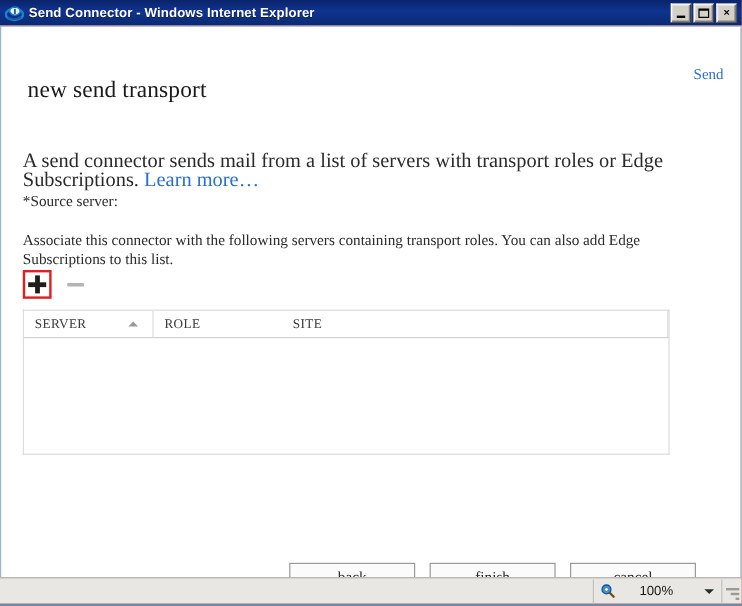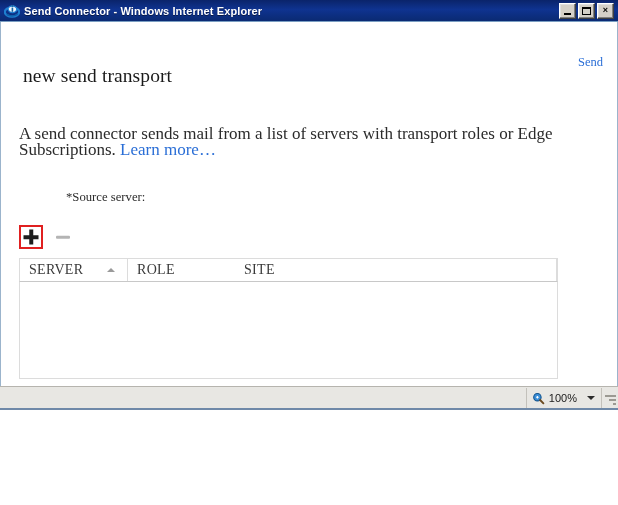--- a/index.html
+++ b/index.html
@@ -11,21 +11,21 @@
     height: 505px;
     overflow: hidden;
     background: #ffffff;
     font-family: "Liberation Serif", serif;
     -webkit-font-smoothing: antialiased;
   }
 
   .window {
     position: relative;
     width: 618px;
-    height: 410px;
+    height: 505px;
     box-sizing: border-box;
     background: #b91c1c;
     display: flex;
     flex-direction: column;
   }
 
   
   .titlebar {
     height: 22px;
     background: linear-gradient(to bottom, #0a246a 0%, #0f3390 45%, #0a2a72 100%);
@@ -157,25 +157,24 @@
   }
   .intro a {
     color: #2a6ed6;
     text-decoration: none;
     cursor: pointer;
   }
 
   .field-label {
     position: absolute;
     left: 18px;
-    top: 168px;
+    top: 139px;
     font-family: "Liberation Serif", serif;
     font-size: 12.7px;
     color: #2b2b2b;
-    margin-left: 47px;
   }
 
   .field-desc {
     position: absolute;
     left: 18px;
     top: 170px;
     width: 545px;
     font-family: "Liberation Serif", serif;
     font-size: 12.7px;
     line-height: 16px;
@@ -244,21 +243,21 @@
     height: 24px;
     border: 1px solid #dcdcdc;
     border-bottom: 1px solid #c8c8c8;
     background: #ffffff;
     box-sizing: border-box;
   }
   .gh {
     display: flex;
     align-items: center;
     font-family: "Liberation Serif", serif;
-    font-size: 14px;
+    font-size: 11px;
     color: #3a3a3a;
     letter-spacing: 0.3px;
     padding-left: 9px;
     box-sizing: border-box;
     cursor: pointer;
     position: relative;
     overflow: hidden;
     white-space: nowrap;
   }
   .gh.col-server { width: 108px; border-right: 1px solid #dcdcdc; }
@@ -318,21 +317,21 @@
     display: flex;
     align-items: center;
     justify-content: flex-end;
     box-sizing: border-box;
     padding-right: 0;
     position: relative;
   }
   .zoom-widget {
     display: flex;
     align-items: center;
-    gap: 4px;
+    gap: 20px;
     height: 20px;
     padding: 0 6px 0 5px;
     border-left: 1px solid #c3c1bb;
     border-right: 1px solid #c3c1bb;
     margin-right: 2px;
     cursor: pointer;
     box-sizing: border-box;
   }
   .zoom-icon {
     width: 13px; height: 13px;
@@ -407,20 +406,21 @@
 
       <a class="help-link">Send</a>
 
       <h1 class="page-title">new send transport</h1>
 
       <div class="intro">
         <span>A send connector sends mail from a list of servers with transport roles or Edge Subscriptions. </span><a>Learn more…</a>
       </div>
 
       <div class="field-label">*Source server:</div>
+      <div class="field-desc">Associate this connector with the following servers containing transport roles. You can also add Edge Subscriptions to this list.</div>
 
       <div class="list-toolbar">
         <span class="tb-btn focused">
           <span class="plus-h"></span>
           <span class="plus-v"></span>
         </span>
         <span class="tb-btn disabled">
           <span class="minus-h"></span>
         </span>
       </div>

